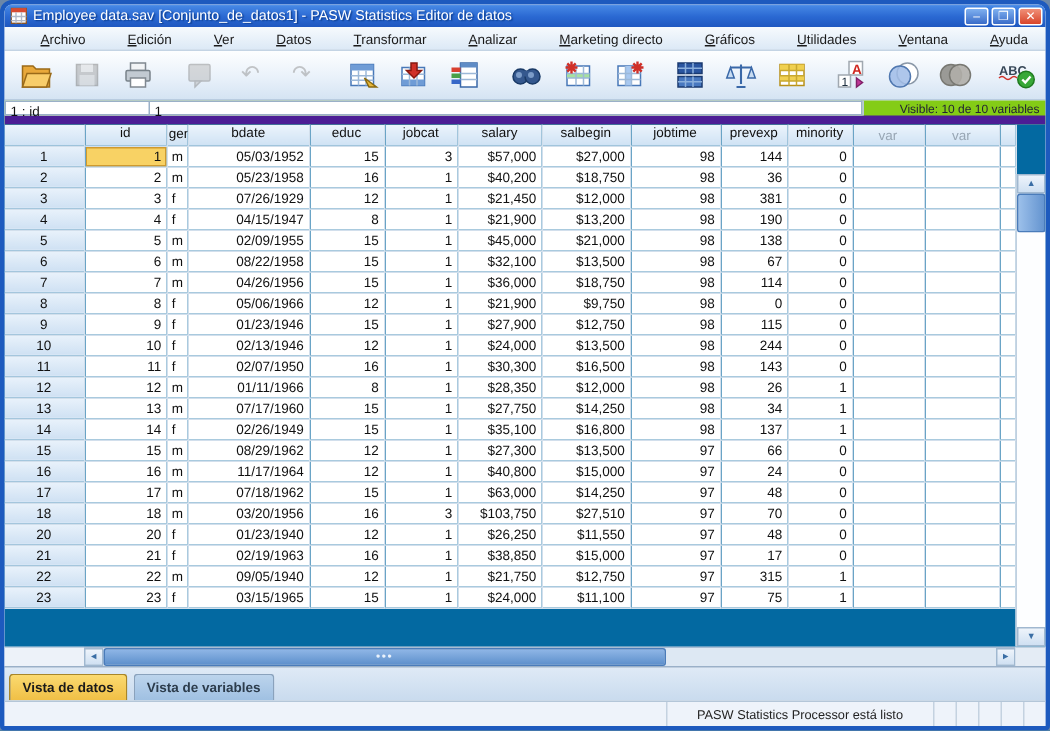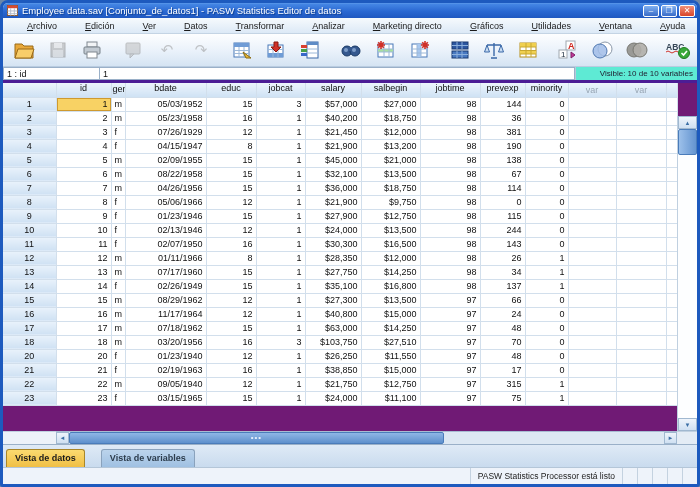--- a/index.html
+++ b/index.html
@@ -16,26 +16,26 @@
   .menubar{height:16px;background:linear-gradient(180deg,#f6fafd,#dce9f6);border-bottom:1px solid #c4d4e4;display:flex;align-items:center;padding-left:4px;flex:0 0 16px;}
   .menu-item{display:inline-block;font-size:9px;color:#1a1a1a;padding:2px 8px;white-space:nowrap;margin-left:12px;}
   .menu-item::first-letter{text-decoration:underline;}
   
   .toolbar{height:33px;background:linear-gradient(180deg,#fdfeff 0%,#e9f1fa 55%,#d5e4f3 100%);border-bottom:1px solid #b9cce0;display:flex;align-items:center;padding-left:5px;gap:2px;flex:0 0 33px;}
   .tbtn{width:32px;height:28px;display:flex;align-items:center;justify-content:center;border:1px solid transparent;border-radius:2px;}
   .tbtn.gap{margin-left:7px;}
   .tbtn.disabled{opacity:.5;filter:grayscale(1);}
   .uarrow{font-size:15px;color:#8a939c;line-height:14px;}
   
-  .cellref{height:16px;background:#5eead4;border-bottom:3px solid #4c1d95;display:flex;align-items:stretch;flex:0 0 16px;}
+  .cellref{height:16px;background:#84cc16;border-bottom:6px solid #4c1d95;display:flex;align-items:stretch;flex:0 0 16px;}
   .refbox{width:97px;background:#fff;border:1px solid #9ab0c8;font-size:9px;color:#111;padding:1px 3px;flex:0 0 97px;}
   .refedit{flex:1;background:#fff;border:1px solid #9ab0c8;border-left:none;font-size:9px;color:#111;padding:1px 3px;}
   .visinfo{flex:0 0 122px;font-size(8px);font-size:8px;color:#223;display:flex;align-items:center;justify-content:flex-end;padding:0 4px;border-left:1px solid #b8c8da;}
   
-  .gridwrap{position:relative;height:348px;background:#701a75;flex:0 0 348px;overflow:hidden;}
+  .gridwrap{position:relative;height:348px;background:#0369a1;flex:0 0 348px;overflow:hidden;}
   table.grid{border-collapse:collapse;table-layout:fixed;width:674px;}
   table.grid td{height:14px;padding:0 3px;font-size:9px;color:#101010;border-right:1px solid #d2dfec;border-bottom:1px solid #d2dfec;overflow:hidden;white-space:nowrap;}
   td.hc{height:33px;background:linear-gradient(180deg,#ecf4fc,#cfe2f4);border-right:1px solid #9cb6ce;border-bottom:1px solid #9cb6ce;color:#3c4c5a;font-size:8.5px;text-align:center;vertical-align:top;padding-top:2px;}
   td.hc.wrap{word-break:break-all;line-height:9px;padding:2px 1px;}
   td.hc.dim{color:#98a6b4;vertical-align:middle;}
   td.rh{background:linear-gradient(180deg,#e9f2fb,#cfe1f3);border-right:1px solid #9cb6ce;border-bottom:1px solid #aec2d6;text-align:center;color:#333;font-size:8.5px;}
   td.dc{background:#fff;}
   td.ar{text-align:right;}
   td.al{text-align:left;padding:0 1px;}
   td.sel{background:#f8d264;box-shadow:inset 0 0 0 1px #cf9a2e;}
@@ -46,28 +46,28 @@
   .vtrack{flex:1;background:#fdfeff;}
   
   .hscrollrow{height:13px;display:flex;flex:0 0 13px;background:#e7eef7;}
   .hcorner{flex:0 0 53px;background:#edf2f9;border-top:1px solid #c0d0e0;}
   .hbar{flex:1;display:flex;border-top:1px solid #a8bcd2;}
   .hbar .arr{width:13px;background:linear-gradient(180deg,#eef4fb,#cfe0f2);border:1px solid #a0b8d0;font-size:6px;color:#3a6ea5;text-align:center;line-height:11px;}
   .htrack{flex:1;background:#dde8f3;position:relative;}
   .hthumb{position:absolute;left:0;top:0;bottom:0;width:63%;background:linear-gradient(180deg,#8fb6e6,#5e90cc);border:1px solid #4a7cba;border-radius:2px;color:#eaf2fc;font-size:8px;line-height:10px;text-align:center;letter-spacing:1px;}
   .hrcorner{flex:0 0 20px;background:#e4ecf5;border-top:1px solid #c0d0e0;}
   
-  .tabsrow{height:23px;background:linear-gradient(180deg,#dfeaf6,#c9dbee);display:flex;align-items:flex-end;padding-left:3px;gap:16px;flex:0 0 23px;border-top:1px solid #9ab0c8;}
+  .tabsrow{height:23px;background:linear-gradient(180deg,#dfeaf6,#c9dbee);display:flex;align-items:flex-end;padding-left:3px;gap:4px;flex:0 0 23px;border-top:1px solid #9ab0c8;}
   .tab{font-size:9px;padding:3px 8px 4px;border:1px solid #8aa2bc;border-bottom:none;border-radius:3px 3px 0 0;font-weight:bold;}
   .tab.active{background:linear-gradient(180deg,#fbda70,#f0bf45);font-weight:bold;color:#1a1a1a;border-color:#a8862a;}
   .tab.inactive{background:linear-gradient(180deg,#bcd4ec,#9fc0e2);color:#2c3c4c;}
   
   .statusbar{height:17px;background:#eef3fa;border-top:1px solid #b4c6d8;display:flex;align-items:stretch;font-size:8.5px;color:#222;flex:1;}
   .spacer{flex:1;}
-  .spane{border-left:1px solid #c4d2e0;display:flex;align-items:center;padding:0 7px;white-space:nowrap;}
+  .spane{border-left:1px solid #c4d2e0;display:flex;align-items:center;padding:0 20px;white-space:nowrap;}
   .spane.small{width:15px;padding:0;}
 </style>
 </head>
 <body>
 
 <div class="window">
 
   <div class="titlebar">
     <svg class="app-icon" viewBox="0 0 12 12">
       <rect x="0.5" y="0.5" width="11" height="11" fill="#fff" stroke="#88552a"></rect>

